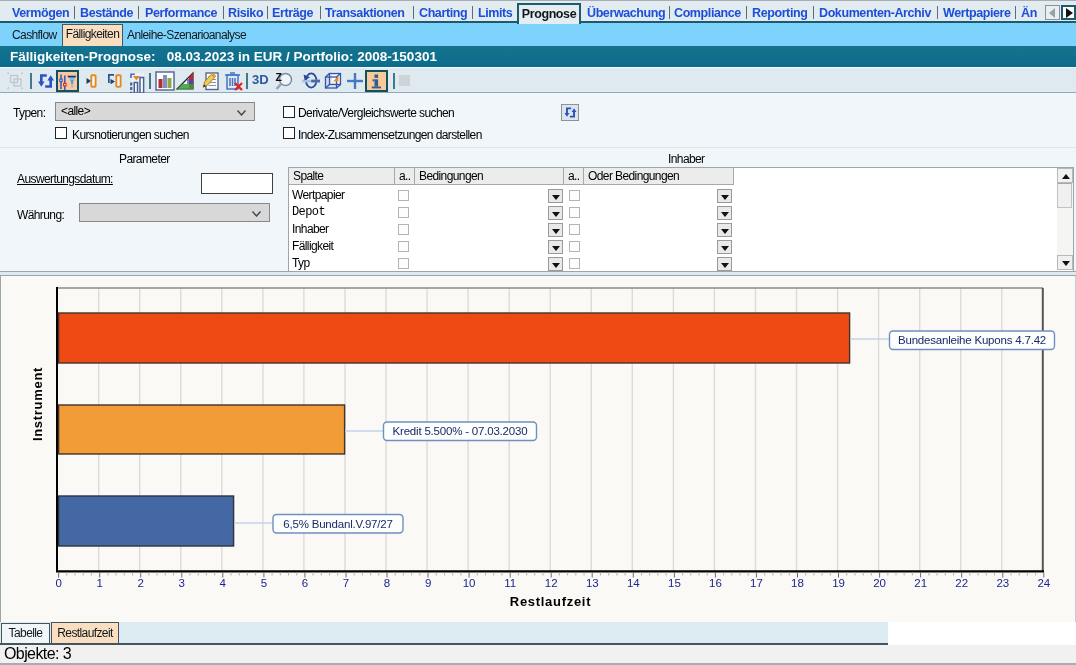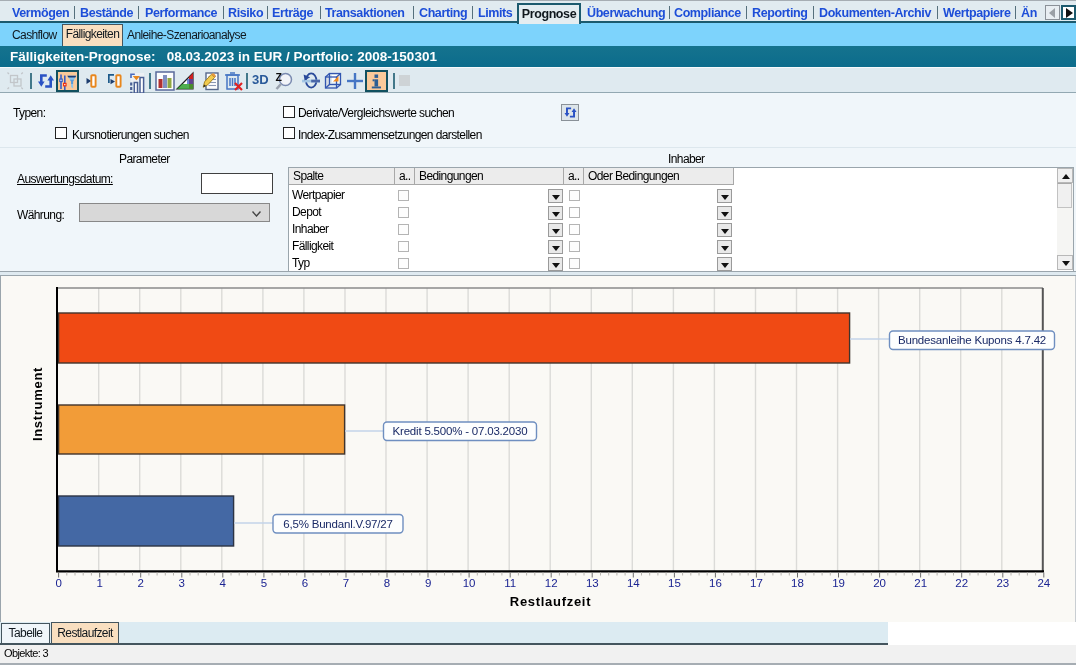--- a/index.html
+++ b/index.html
@@ -56,21 +56,21 @@
 
 
 #chart { left:0; top:276px; width:1076px; height:346px; background:#faf9f5; border-left:1px solid #9aa5ac; border-right:1px solid #c9ced2; }
 
 
 #btabs { left:0; top:622px; width:888px; height:23px; background:#dcebf2; border-bottom:2px solid #44555e; }
 #btab1 { position:absolute; left:1px; top:1px; width:49px; height:20px; background:#f0f6fa; border:1px solid #44555e; border-bottom:none; text-align:center; font-size:12px; letter-spacing:-0.6px; color:#10181e; line-height:19px; }
 #btab2 { position:absolute; left:51px; top:0; width:68px; height:21px; background:#f9dfc0; border:1px solid #44555e; border-bottom:none; text-align:center; font-size:12px; letter-spacing:-0.6px; color:#10181e; line-height:20px; }
 
 
-#status { left:0; top:645px; width:1076px; height:20px; background:#f1f1f1; border-bottom:2px solid #a6adb3; font-size:11px; letter-spacing:-0.6px; color:#000; line-height:17px; padding-left:4px; }
+#status { left:0; top:645px; width:1076px; height:20px; background:#f1f1f1; border-bottom:2px solid #a6adb3; font-size:16px; letter-spacing:-0.6px; color:#000; line-height:17px; padding-left:4px; }
 </style>
 </head>
 <body>
 
 <div class="abs" id="tabrow1">
   <span class="t1" style="left:12px;">Vermögen</span>
     <span class="sep1" style="left:74px;"></span>
   <span class="t1" style="left:80px;">Bestände</span>
     <span class="sep1" style="left:138px;"></span>
   <span class="t1" style="left:145px;">Performance</span>
@@ -234,20 +234,25 @@
         <rect x="9.5" y="9.3" width="3.6" height="7.2"></rect>
         <rect x="7.6" y="9.3" width="2" height="2"></rect>
         <rect x="6.8" y="16.5" width="9.2" height="1.9"></rect>
       </g>
   </svg>
   <div class="tbsep" style="left:393px;"></div>
   <div style="position:absolute; left:399px; top:7px; width:11px; height:11px; background:#ced3d6;"></div>
 </div>
 <div class="abs" id="form">
   <span class="lbl" style="left:13px; top:13px;">Typen:</span>
+  <div class="dd" style="left:55px; top:9px; width:200px; height:19px; font-size:12px; letter-spacing:-0.6px; color:#000; line-height:17px; padding-left:5px;">&lt;alle&gt;
+    <svg class="ddarrow" viewBox="0 0 9 6">
+        <polyline points="0.5,0.5 4.5,5 8.5,0.5" fill="none" stroke="#444" stroke-width="1.4"></polyline>
+      </svg>
+  </div>
   <div class="cb" style="left:55px; top:34px; width:12px; height:12px;"></div>
   <span class="lbl" style="left:72px; top:35px;">Kursnotierungen suchen</span>
   <div class="cb" style="left:283px; top:13px; width:12px; height:12px;"></div>
   <span class="lbl" style="left:298px; top:13px;">Derivate/Vergleichswerte suchen</span>
   <div class="cb" style="left:283px; top:34px; width:12px; height:12px;"></div>
   <span class="lbl" style="left:298px; top:35px;">Index-Zusammensetzungen darstellen</span>
   <div style="position:absolute; left:561px; top:11px; width:18px; height:17px; background:#dde5ea; border:1px solid #8a9198;">
     <svg style="position:absolute; left:1px; top:0px; width:15px; height:15px;" viewBox="0 0 20 20">
         <g fill="#2a52c4">
     <path d="M4 3.2 L10.8 3.2 L10.8 5.8 L6.6 5.8 L6.6 10.6 L8.6 10.6 L5.3 15.8 L2 10.6 L4 10.6 Z"></path>
@@ -267,21 +272,21 @@
       </svg>
   </div>
   <span class="lbl" style="left:668px; top:4px;">Inhaber</span>
   <div id="ftable">
     <div class="th" style="left:0; width:106px;">Spalte</div>
     <div class="th" style="left:106px; width:20px;">a..</div>
     <div class="th" style="left:126px; width:149px;">Bedingungen</div>
     <div class="th" style="left:275px; width:20px;">a..</div>
     <div class="th" style="left:295px; width:150px;">Oder Bedingungen</div>
     <div class="frow" style="left:3px; top:20px;">Wertpapier</div>
-    <div class="frow" style="left:3px; top:37px;">Depot</div>
+    <div class="frow" style="left:3px; top:37px;font-family:Liberation Mono, monospace;">Depot</div>
     <div class="frow" style="left:3px; top:54px;">Inhaber</div>
     <div class="frow" style="left:3px; top:71px;">Fälligkeit</div>
     <div class="frow" style="left:3px; top:88px;">Typ</div>
     <div class="fcb" style="left:109px; top:22px;"></div>
     <div class="fcb" style="left:109px; top:39px;"></div>
     <div class="fcb" style="left:109px; top:56px;"></div>
     <div class="fcb" style="left:109px; top:73px;"></div>
     <div class="fcb" style="left:109px; top:90px;"></div>
     <div class="fdd" style="left:259px; top:21px;"></div>
     <div class="fdd" style="left:259px; top:38px;"></div>

